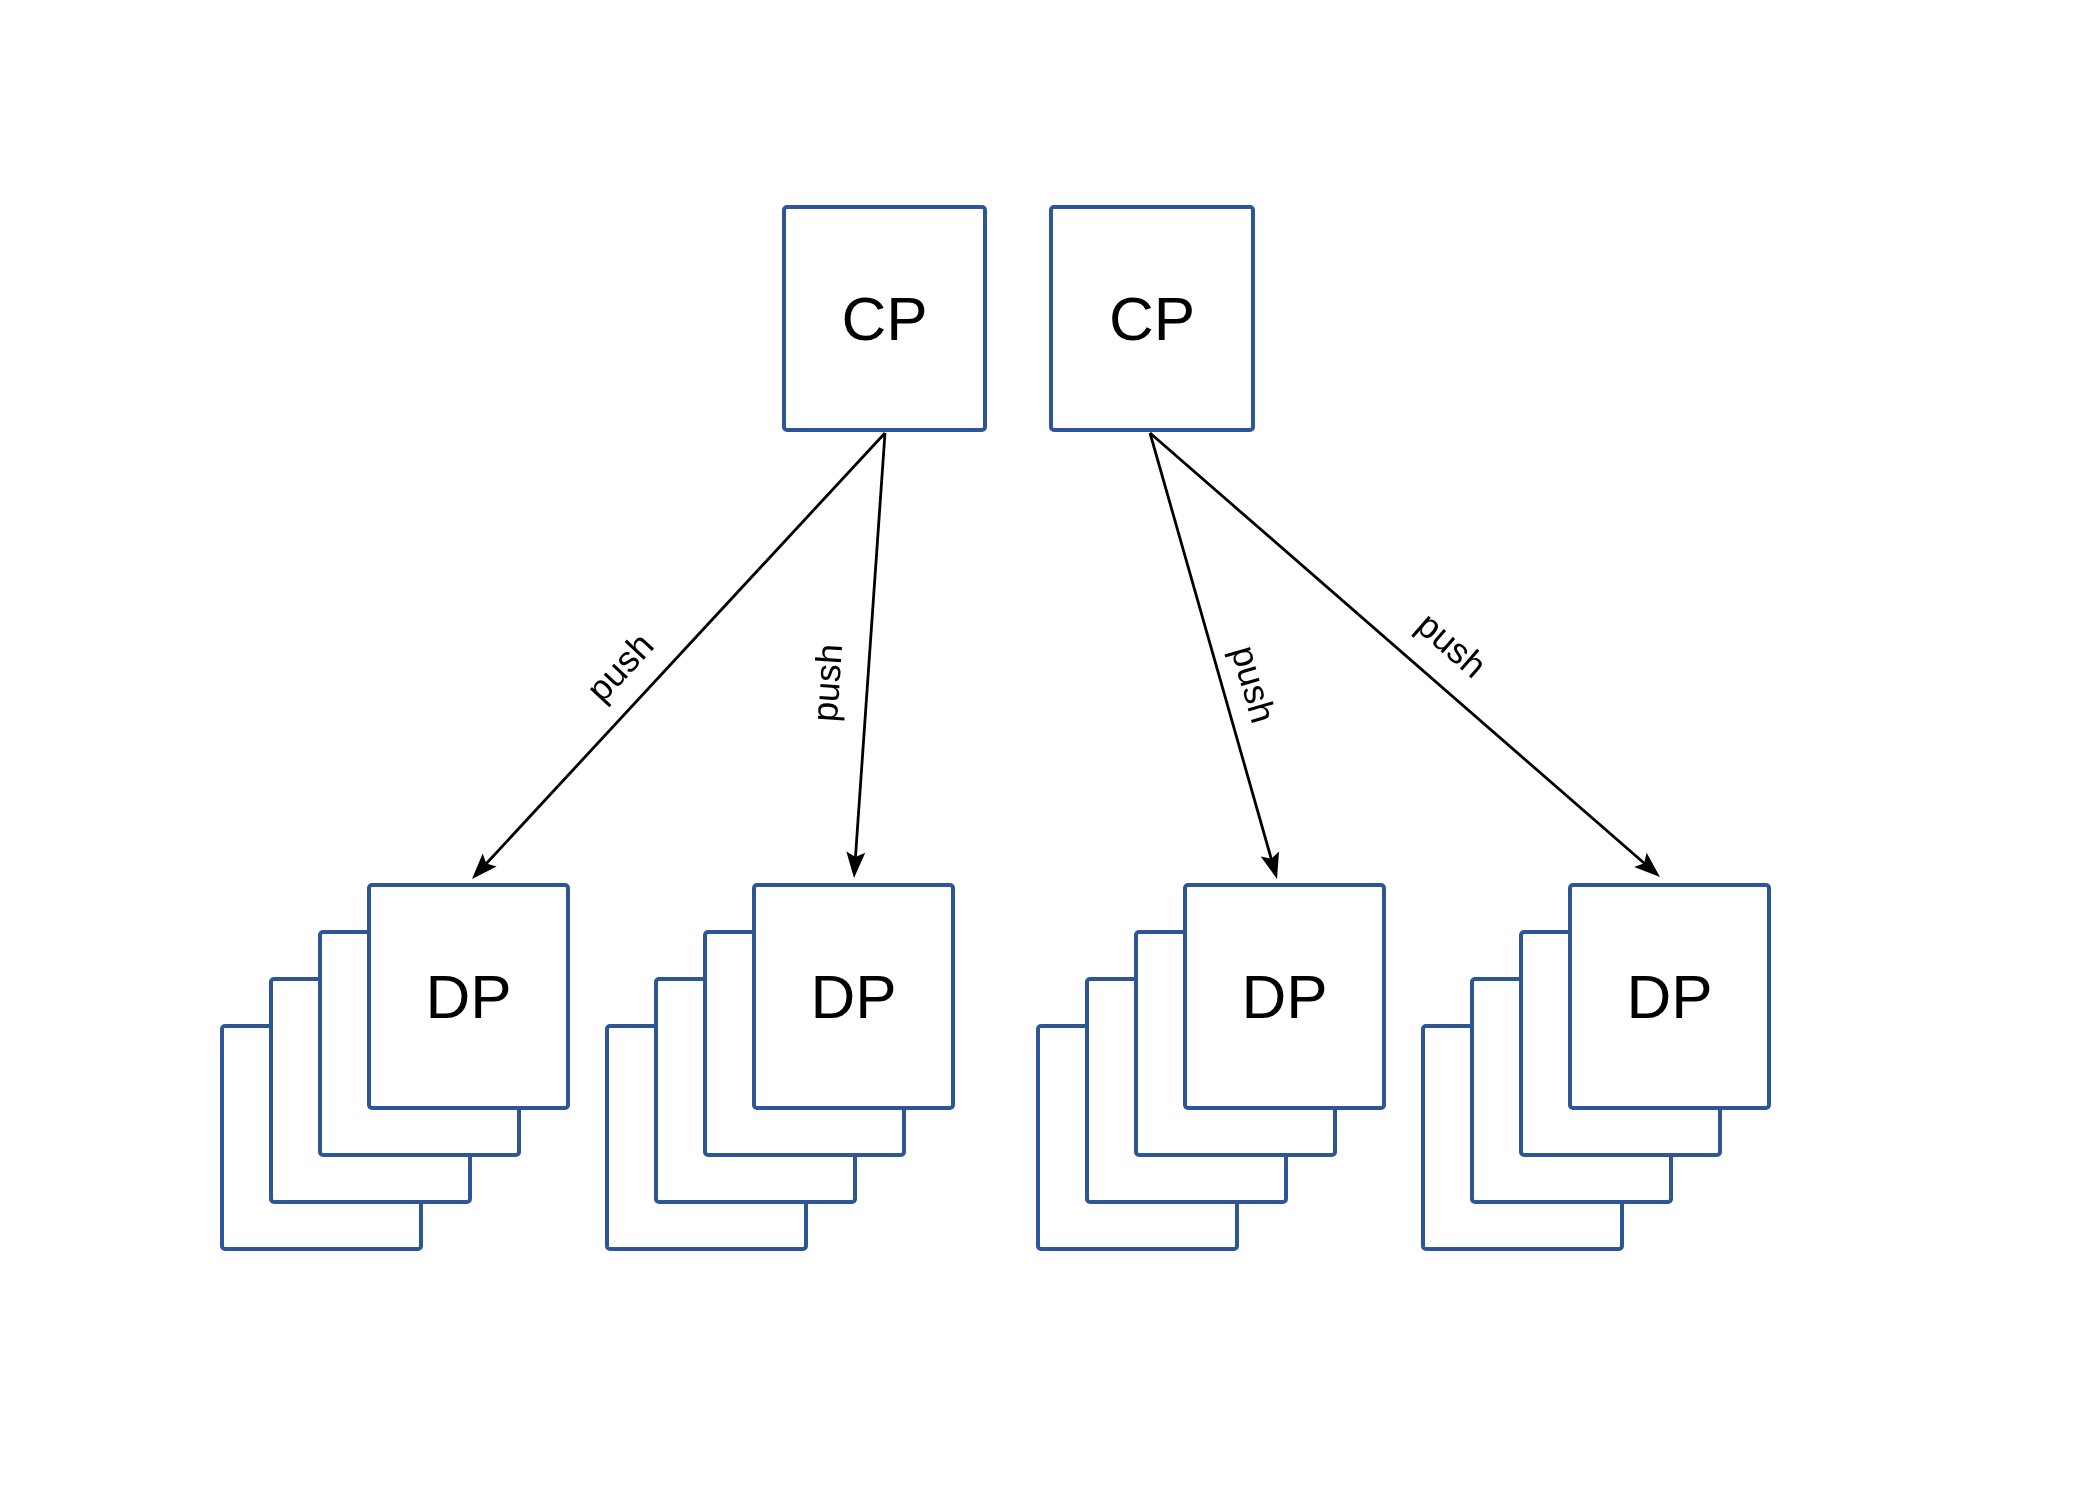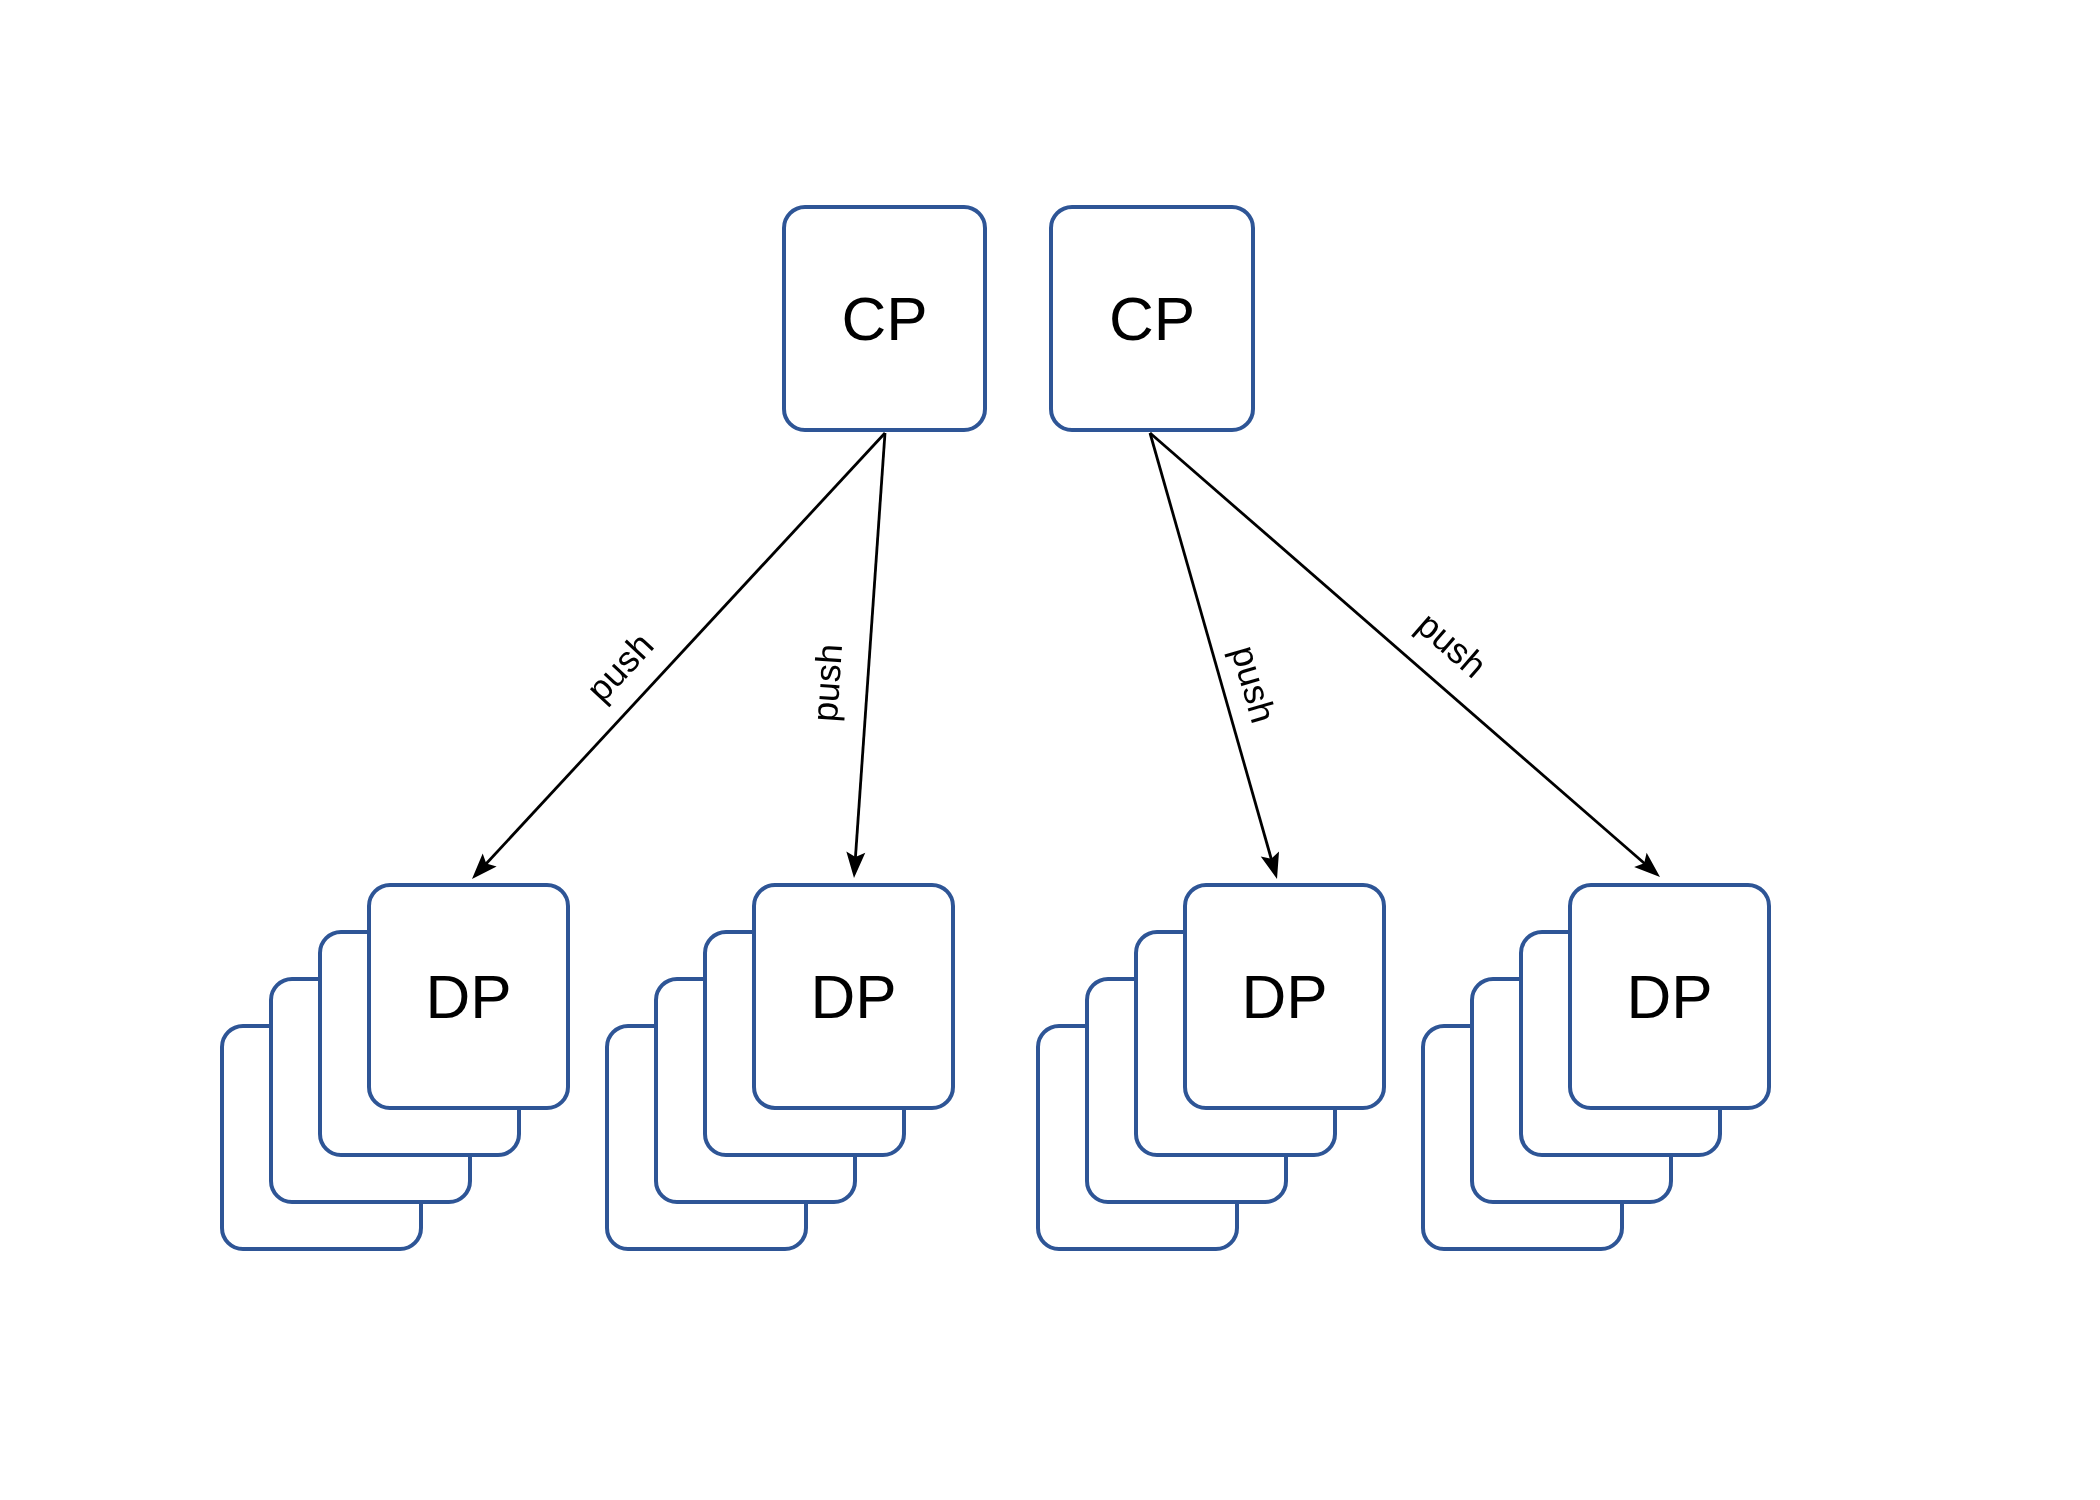--- a/index.html
+++ b/index.html
@@ -8,21 +8,21 @@
     width: 2100px;
     height: 1500px;
     background: #ffffff;
     overflow: hidden;
     font-family: "Liberation Sans", sans-serif;
   }
   .node {
     position: absolute;
     box-sizing: border-box;
     border: 4.5px solid #2E5596;
-    border-radius: 23px;
+    border-radius: 5px;
     background: #ffffff;
     display: flex;
     align-items: center;
     justify-content: center;
   }
   .node-label {
     font-family: "Liberation Sans", sans-serif;
     font-size: 62px;
     color: #000000;
     line-height: 1;

